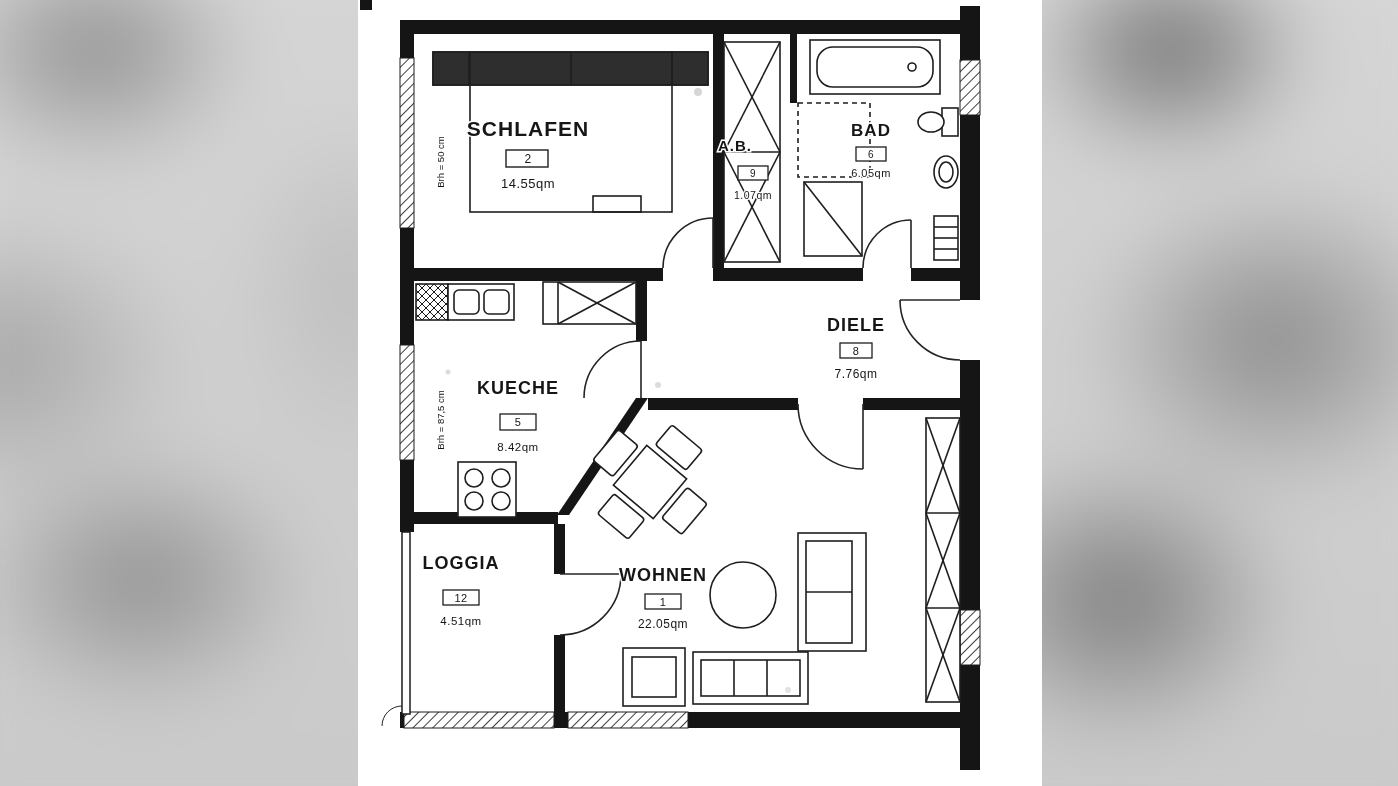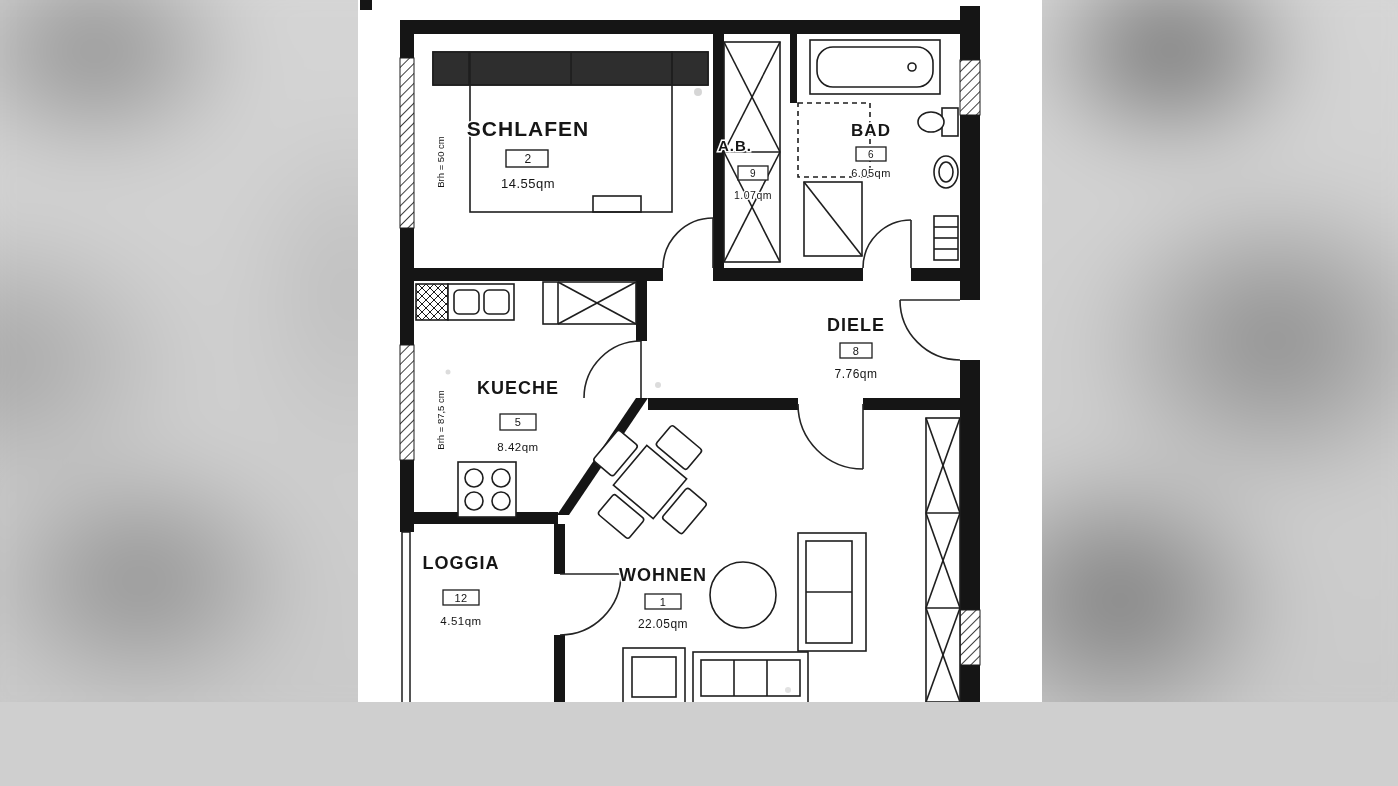--- a/index.html
+++ b/index.html
@@ -1,17 +1,17 @@
 <!DOCTYPE html>
 <html><head>
 <meta charset="utf-8">
 <style>
   html,body { margin:0; padding:0; background:#cfcfcf; }
   body { width:1398px; height:786px; overflow:hidden; font-family:"Liberation Sans", sans-serif; }
-  .stage { position:relative; width:1398px; height:702px; overflow:hidden; }
+  .stage { position:relative; width:1398px; height:786px; overflow:hidden; }
   .blur-base { position:absolute; inset:0; background:linear-gradient(#d8d8d8,#c7c7c7); }
   .blur-blobs {
     position:absolute; inset:-70px; filter:blur(36px);
     background:
       radial-gradient(230px 170px at 165px 120px, #8d8d8d 0%, rgba(141,141,141,0) 70%),
       radial-gradient(280px 210px at 70px 430px, #a4a4a4 0%, rgba(164,164,164,0) 70%),
       radial-gradient(250px 190px at 210px 650px, #8f8f8f 0%, rgba(143,143,143,0) 70%),
       radial-gradient(170px 260px at 420px 360px, #bdbdbd 0%, rgba(189,189,189,0) 70%),
       radial-gradient(210px 160px at 1240px 120px, #6e6e6e 0%, rgba(110,110,110,0) 70%),
       radial-gradient(280px 230px at 1345px 410px, #8a8a8a 0%, rgba(138,138,138,0) 70%),

